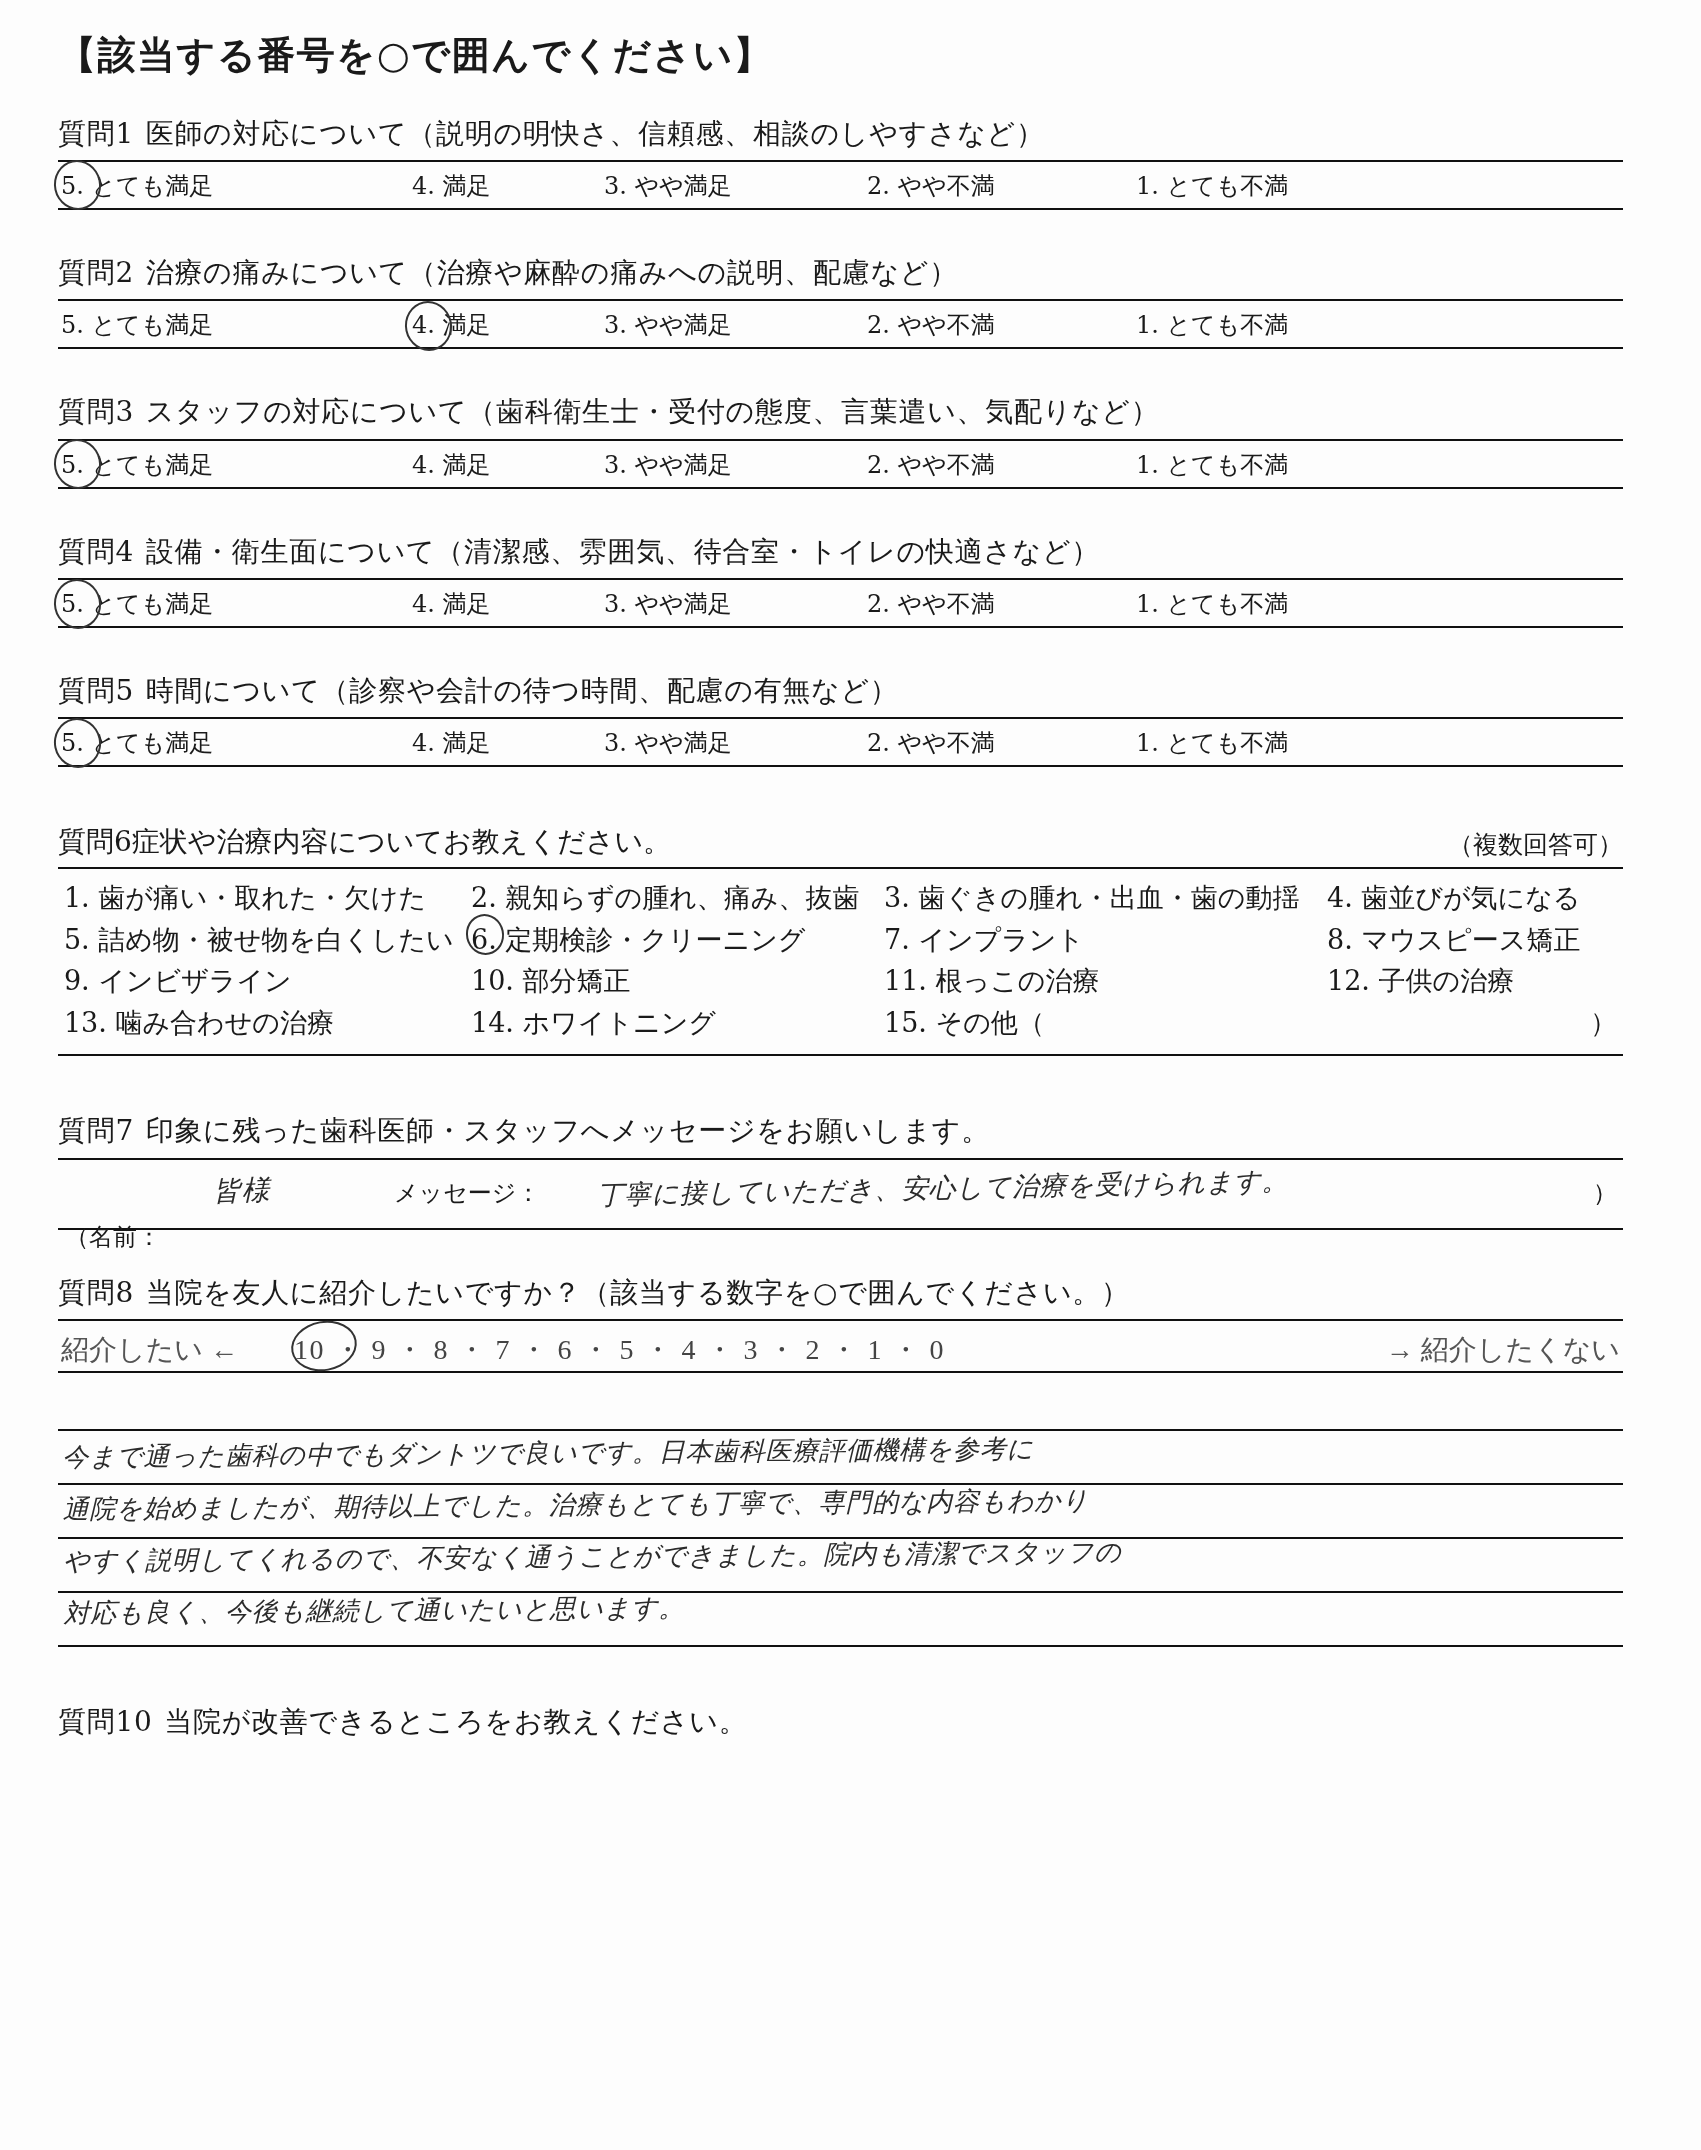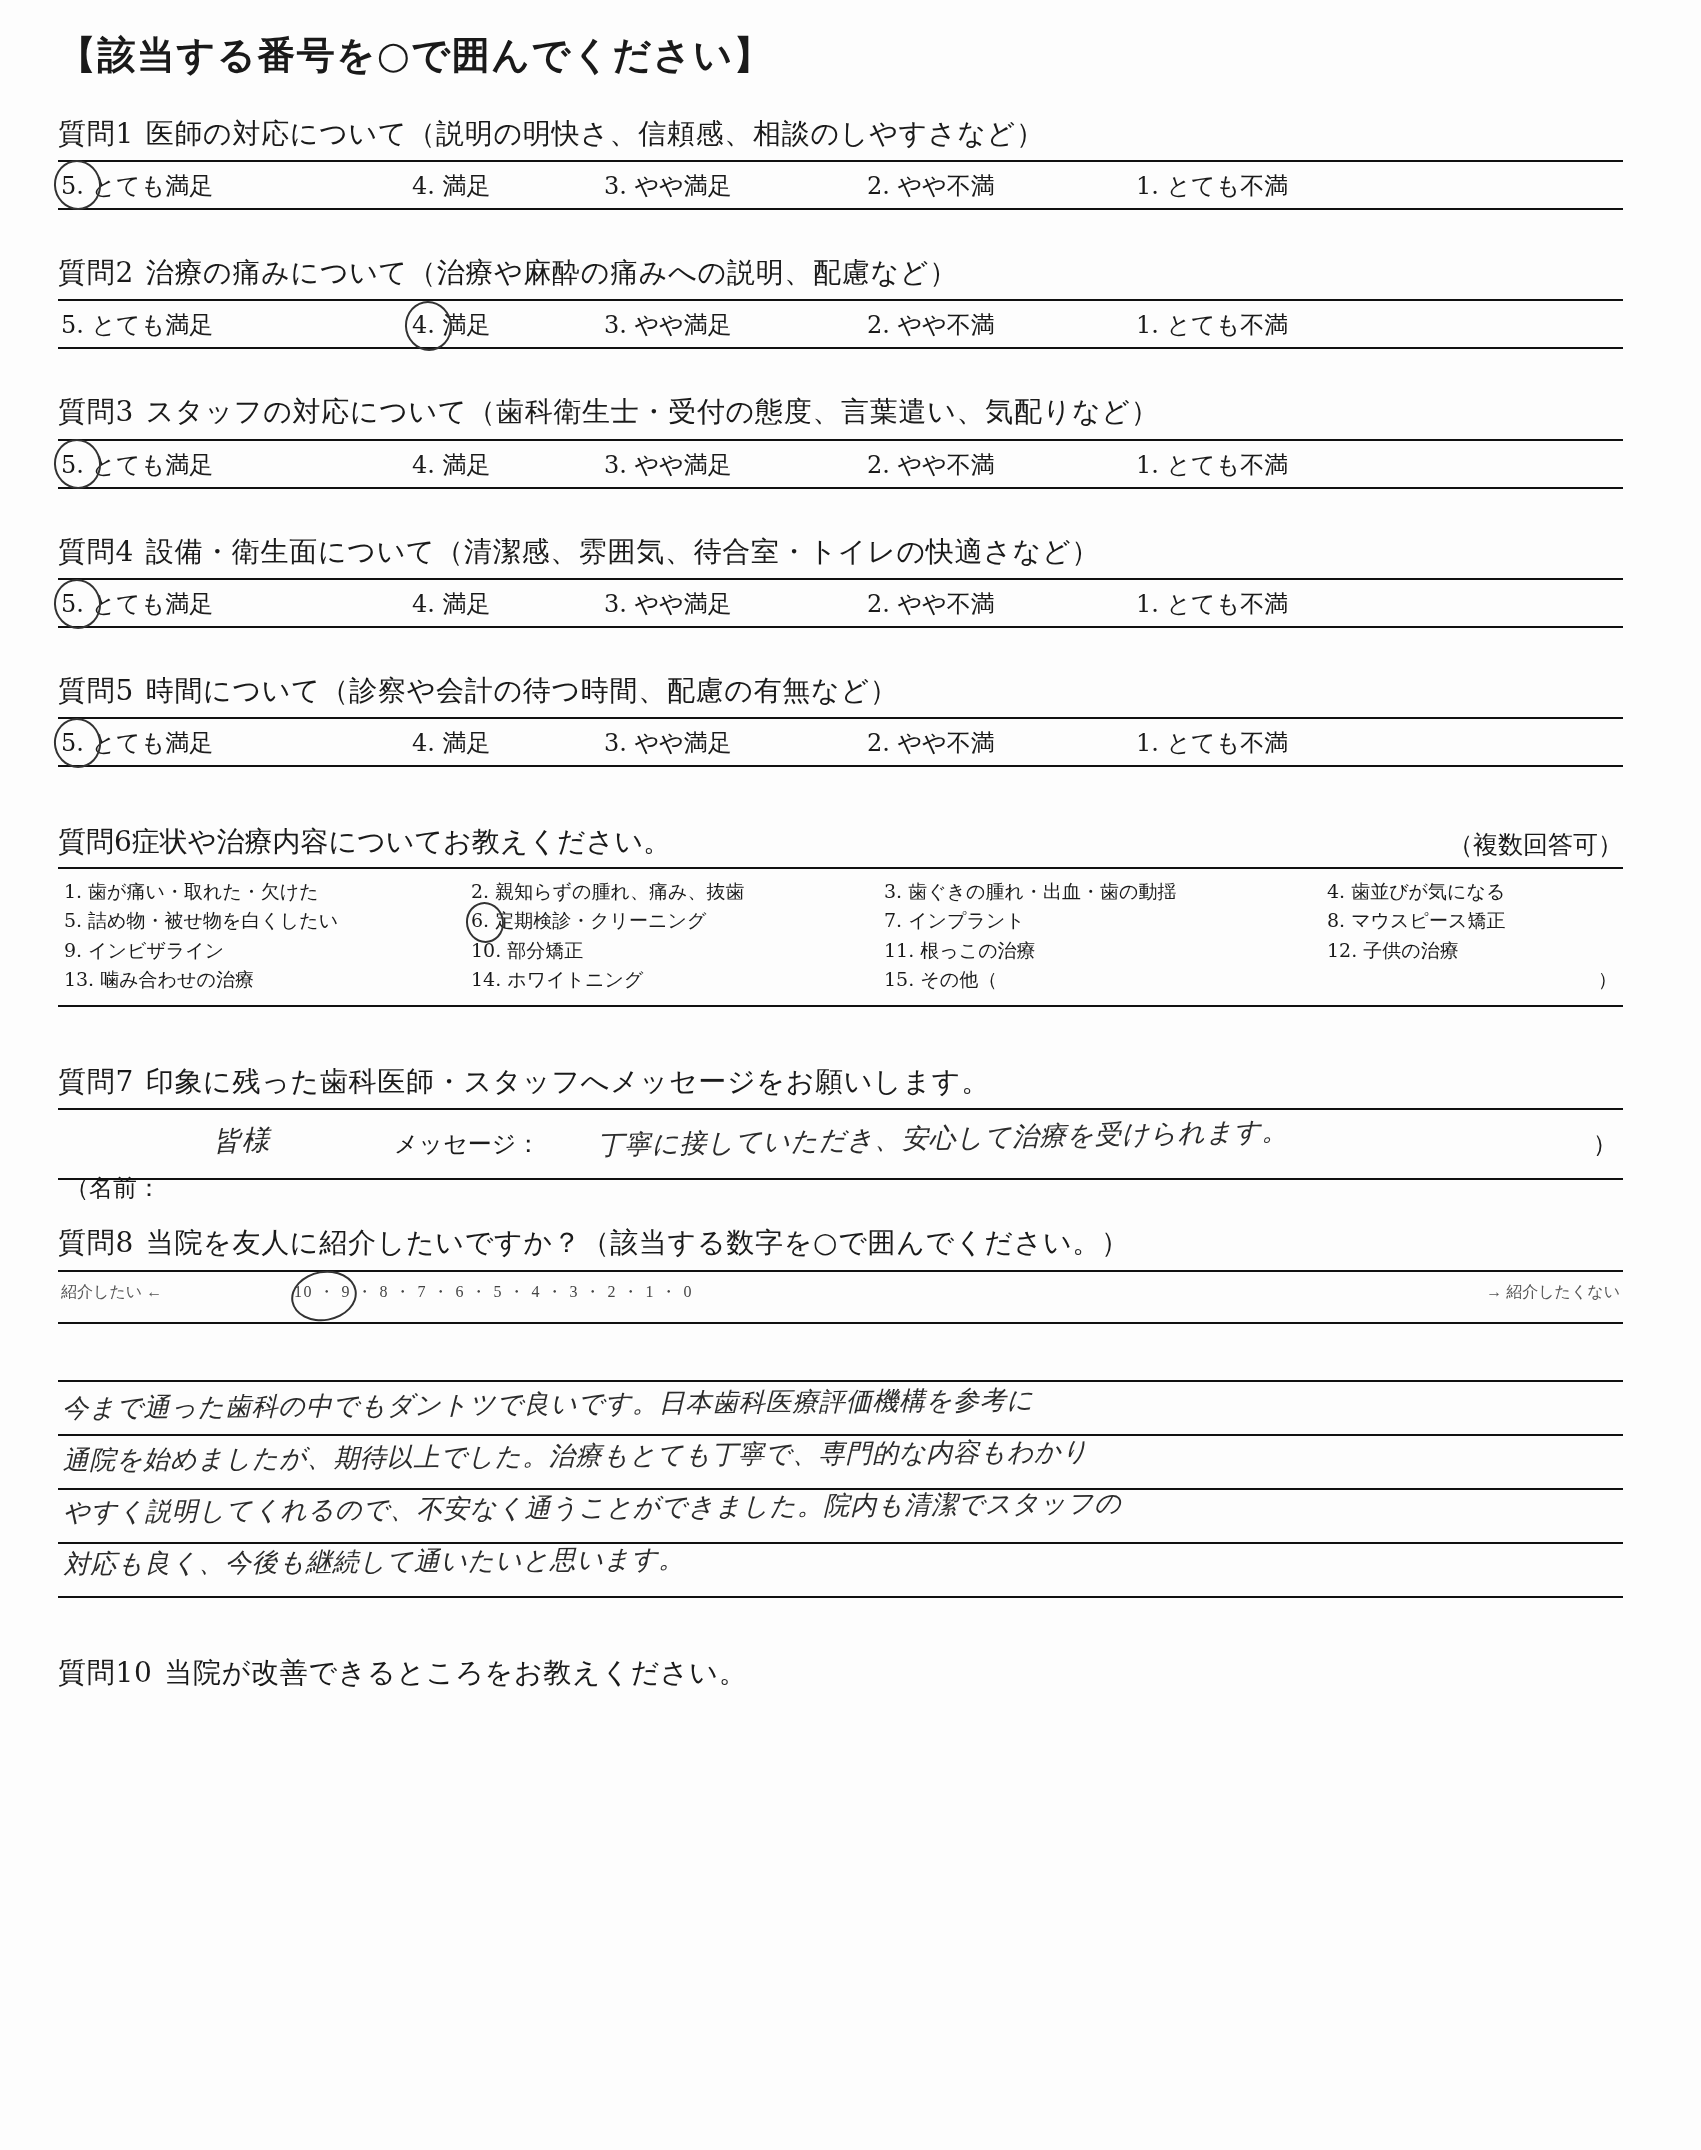--- a/index.html
+++ b/index.html
@@ -91,21 +91,21 @@
     font-family: "DejaVu Serif", serif;
   }
   .q6-note { font-size: 25px; }
   .q6-box {
     border-top: 2.2px solid #111;
     border-bottom: 2.2px solid #111;
     padding: 7.4px 0 10.3px 0;
   }
   .q6-row {
     display: flex;
-    font-size: 19px;
+    font-size: 27px;
     line-height: 1.55;
     font-family: "DejaVu Serif", serif;
     position: relative;
   }
   .q6-c0 { width: 413px; padding-left: 5.9px; box-sizing: border-box; }
   .q6-c1 { width: 413px; }
   .q6-c2 { width: 443px; }
   .q6-c3 { width: 288px; }
   .q6-other-paren { position: absolute; right: 5.9px; }
 
@@ -142,21 +142,21 @@
     font-size: 26.6px;
     transform: rotate(-1.2deg);
   }
 
   
   .q8-row {
     border-top: 2.2px solid #111;
     border-bottom: 2.2px solid #111;
     height: 50px;
     position: relative;
-    font-size: 16px;
+    font-size: 28px;
   }
   .q8-left { position: absolute; left: 3px; top: 10.3px; color:#555; }
   .q8-right { position: absolute; right: 3px; top: 10.3px; color:#555; }
   .q8-nums {
     position: absolute;
     left: 236px;
     top: 10.3px;
     letter-spacing: 1.5px;
     color: #444;
     white-space: nowrap;

